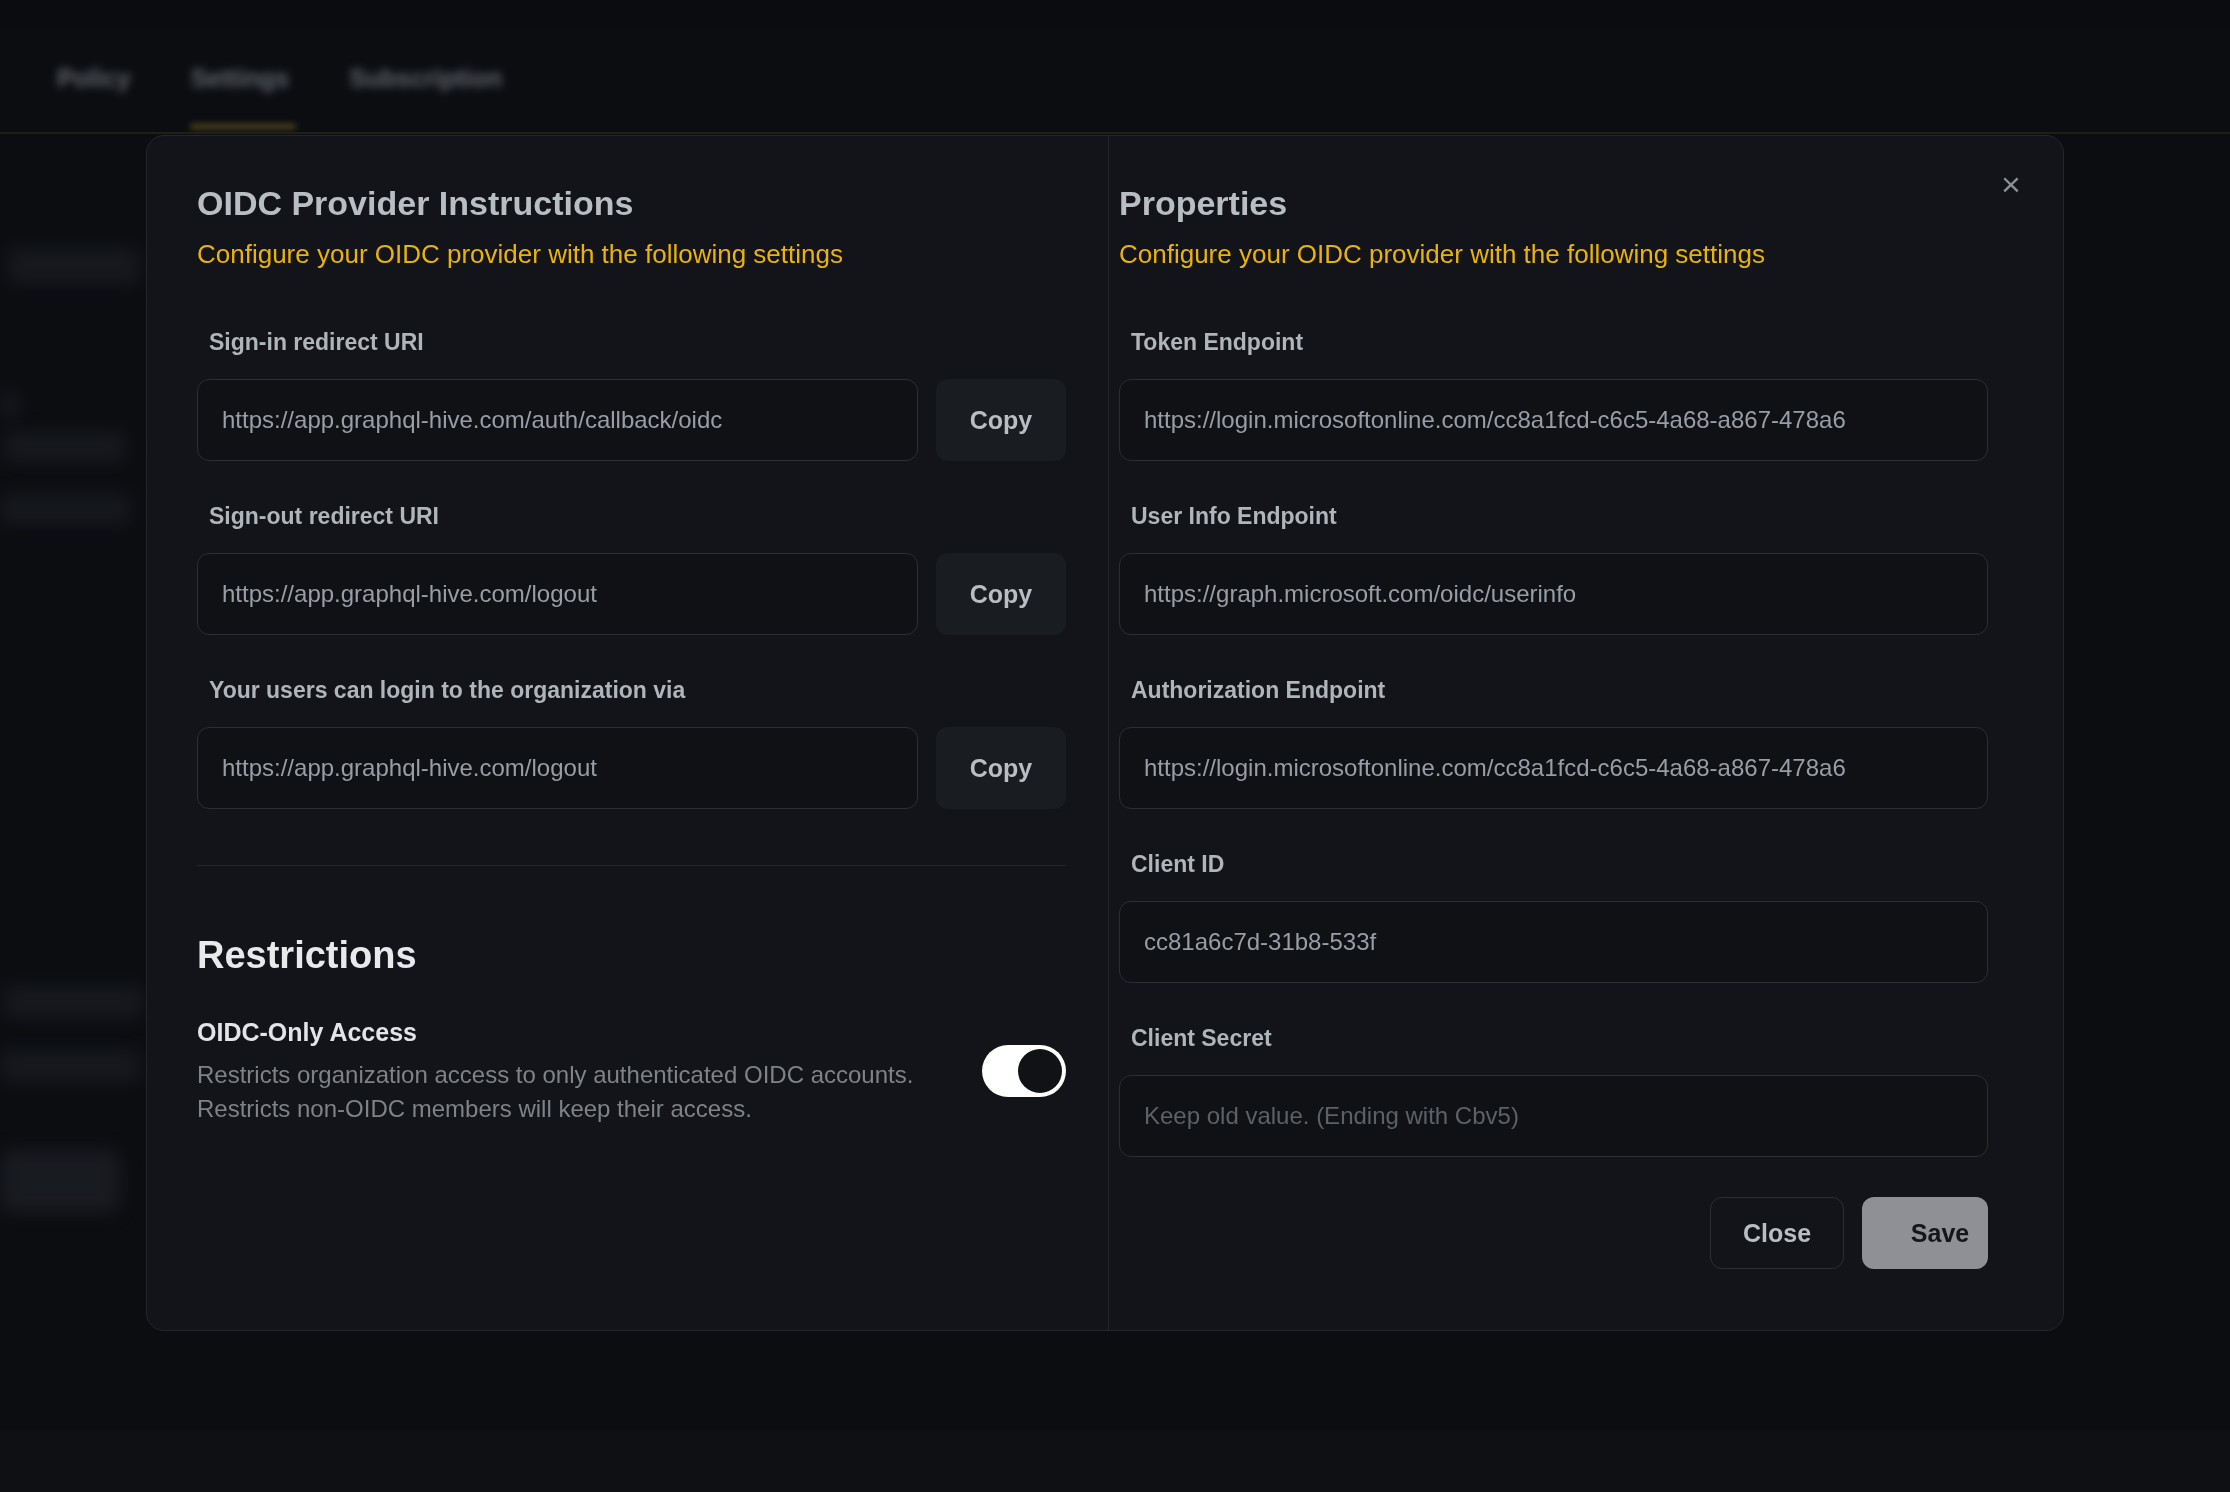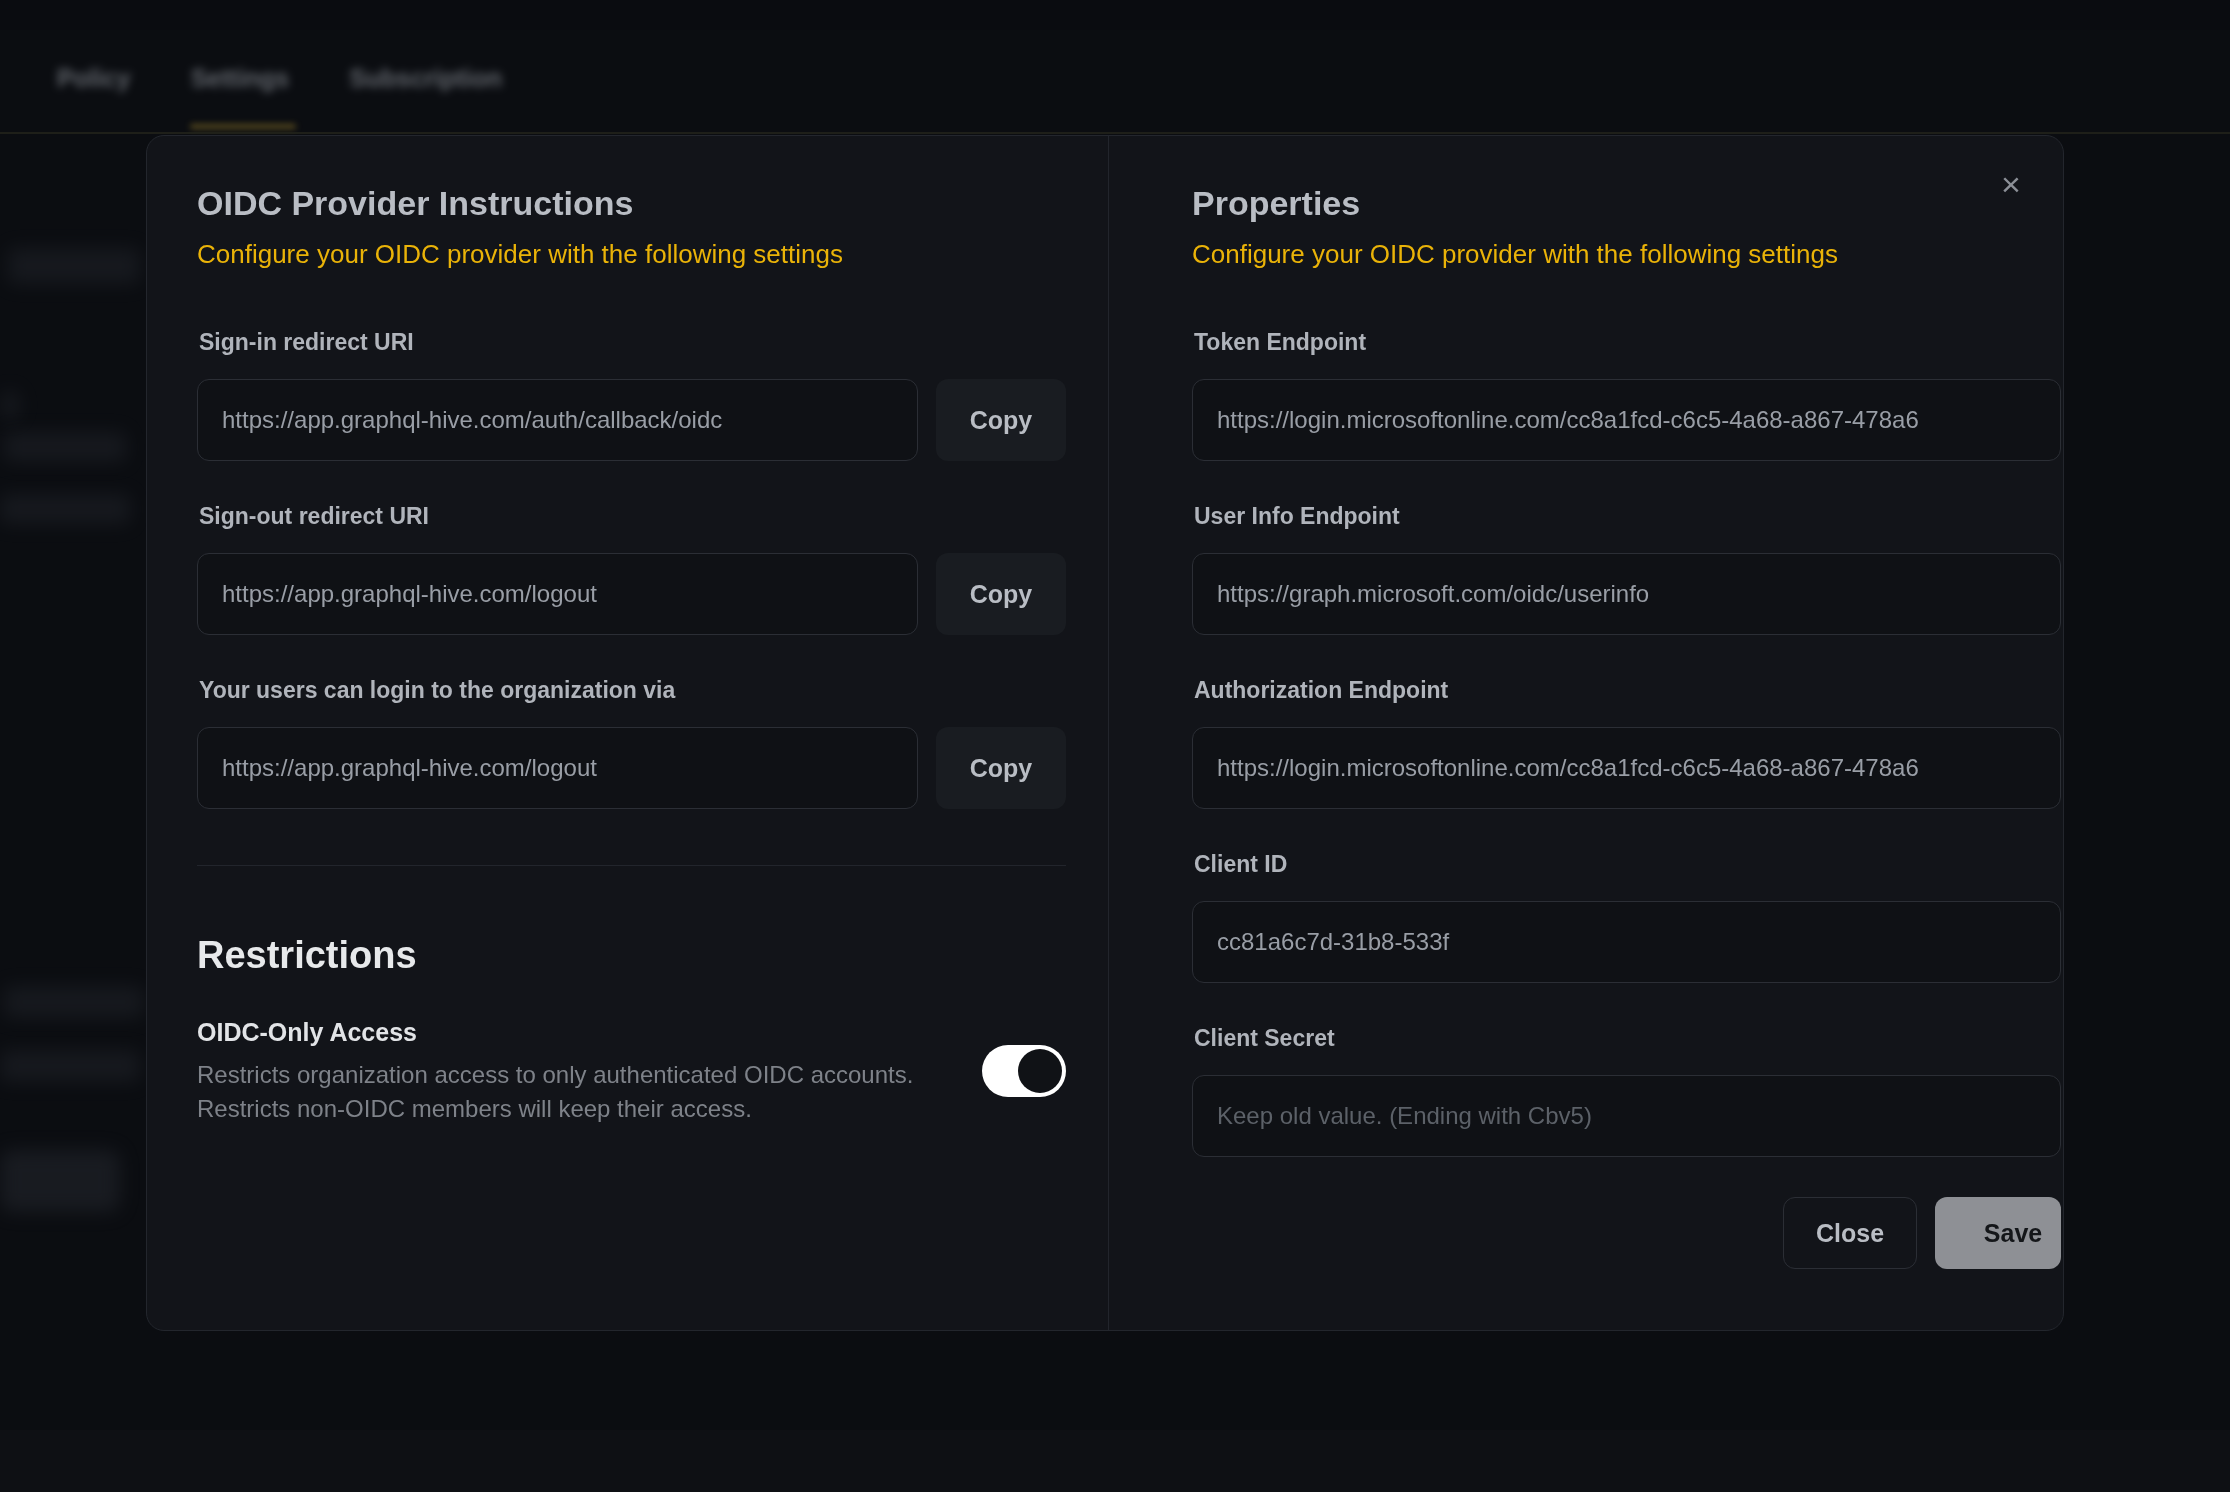--- a/index.html
+++ b/index.html
@@ -16,25 +16,25 @@
   .tab-underline{position:absolute;left:190px;top:124px;width:106px;height:5px;background:#6b5a22;border-radius:3px;filter:blur(3px);opacity:.8;}
   .bg-frag{position:absolute;background:#24272e;filter:blur(9px);opacity:.45;border-radius:6px;}
 
   
   .modal{position:absolute;left:146px;top:135px;width:1918px;height:1196px;background:#121419;border:1px solid #23262d;border-radius:18px;}
   .col-divider{position:absolute;left:961px;top:0;bottom:0;width:1px;background:#22252c;}
   .close-x{position:absolute;top:26px;right:30px;width:44px;height:44px;display:flex;align-items:center;justify-content:center;font-size:34px;color:#8b8f96;cursor:pointer;font-weight:400;}
 
   .col{position:absolute;top:0;padding-top:45px;}
   .col-left{left:50px;width:869px;}
-  .col-right{left:1045px;width:869px;}
+  .col-right{left:972px;width:869px;}
 
   .h-title{font-size:34px;line-height:44px;font-weight:600;color:#b9bdc4;margin:0 0 12px 0;}
   .h-sub{font-size:26px;line-height:34px;color:#eab308;margin:0 0 56px 0;}
-  .f-label{font-size:23px;line-height:30px;font-weight:600;color:#b0b4bb;margin:0 0 22px 2px;}
+  .f-label{font-size:23px;line-height:30px;font-weight:600;color:#b0b4bb;margin:0 0 22px 12px;}
 
   .in{display:block;width:100%;height:82px;background:#0f1115;border:1px solid #2b2e35;border-radius:12px;
       padding:0 24px;font-size:24px;color:#999ea6;outline:none;white-space:nowrap;overflow:hidden;}
   .in::placeholder{color:#5c6168;opacity:1;}
 
   .row{display:flex;gap:18px;margin-bottom:40px;}
   .row .in{flex:1;min-width:0;}
   .copy-btn{width:130px;height:82px;background:#191c21;border:none;border-radius:12px;
       font-size:25px;font-weight:600;color:#b9bdc4;cursor:pointer;}
 

